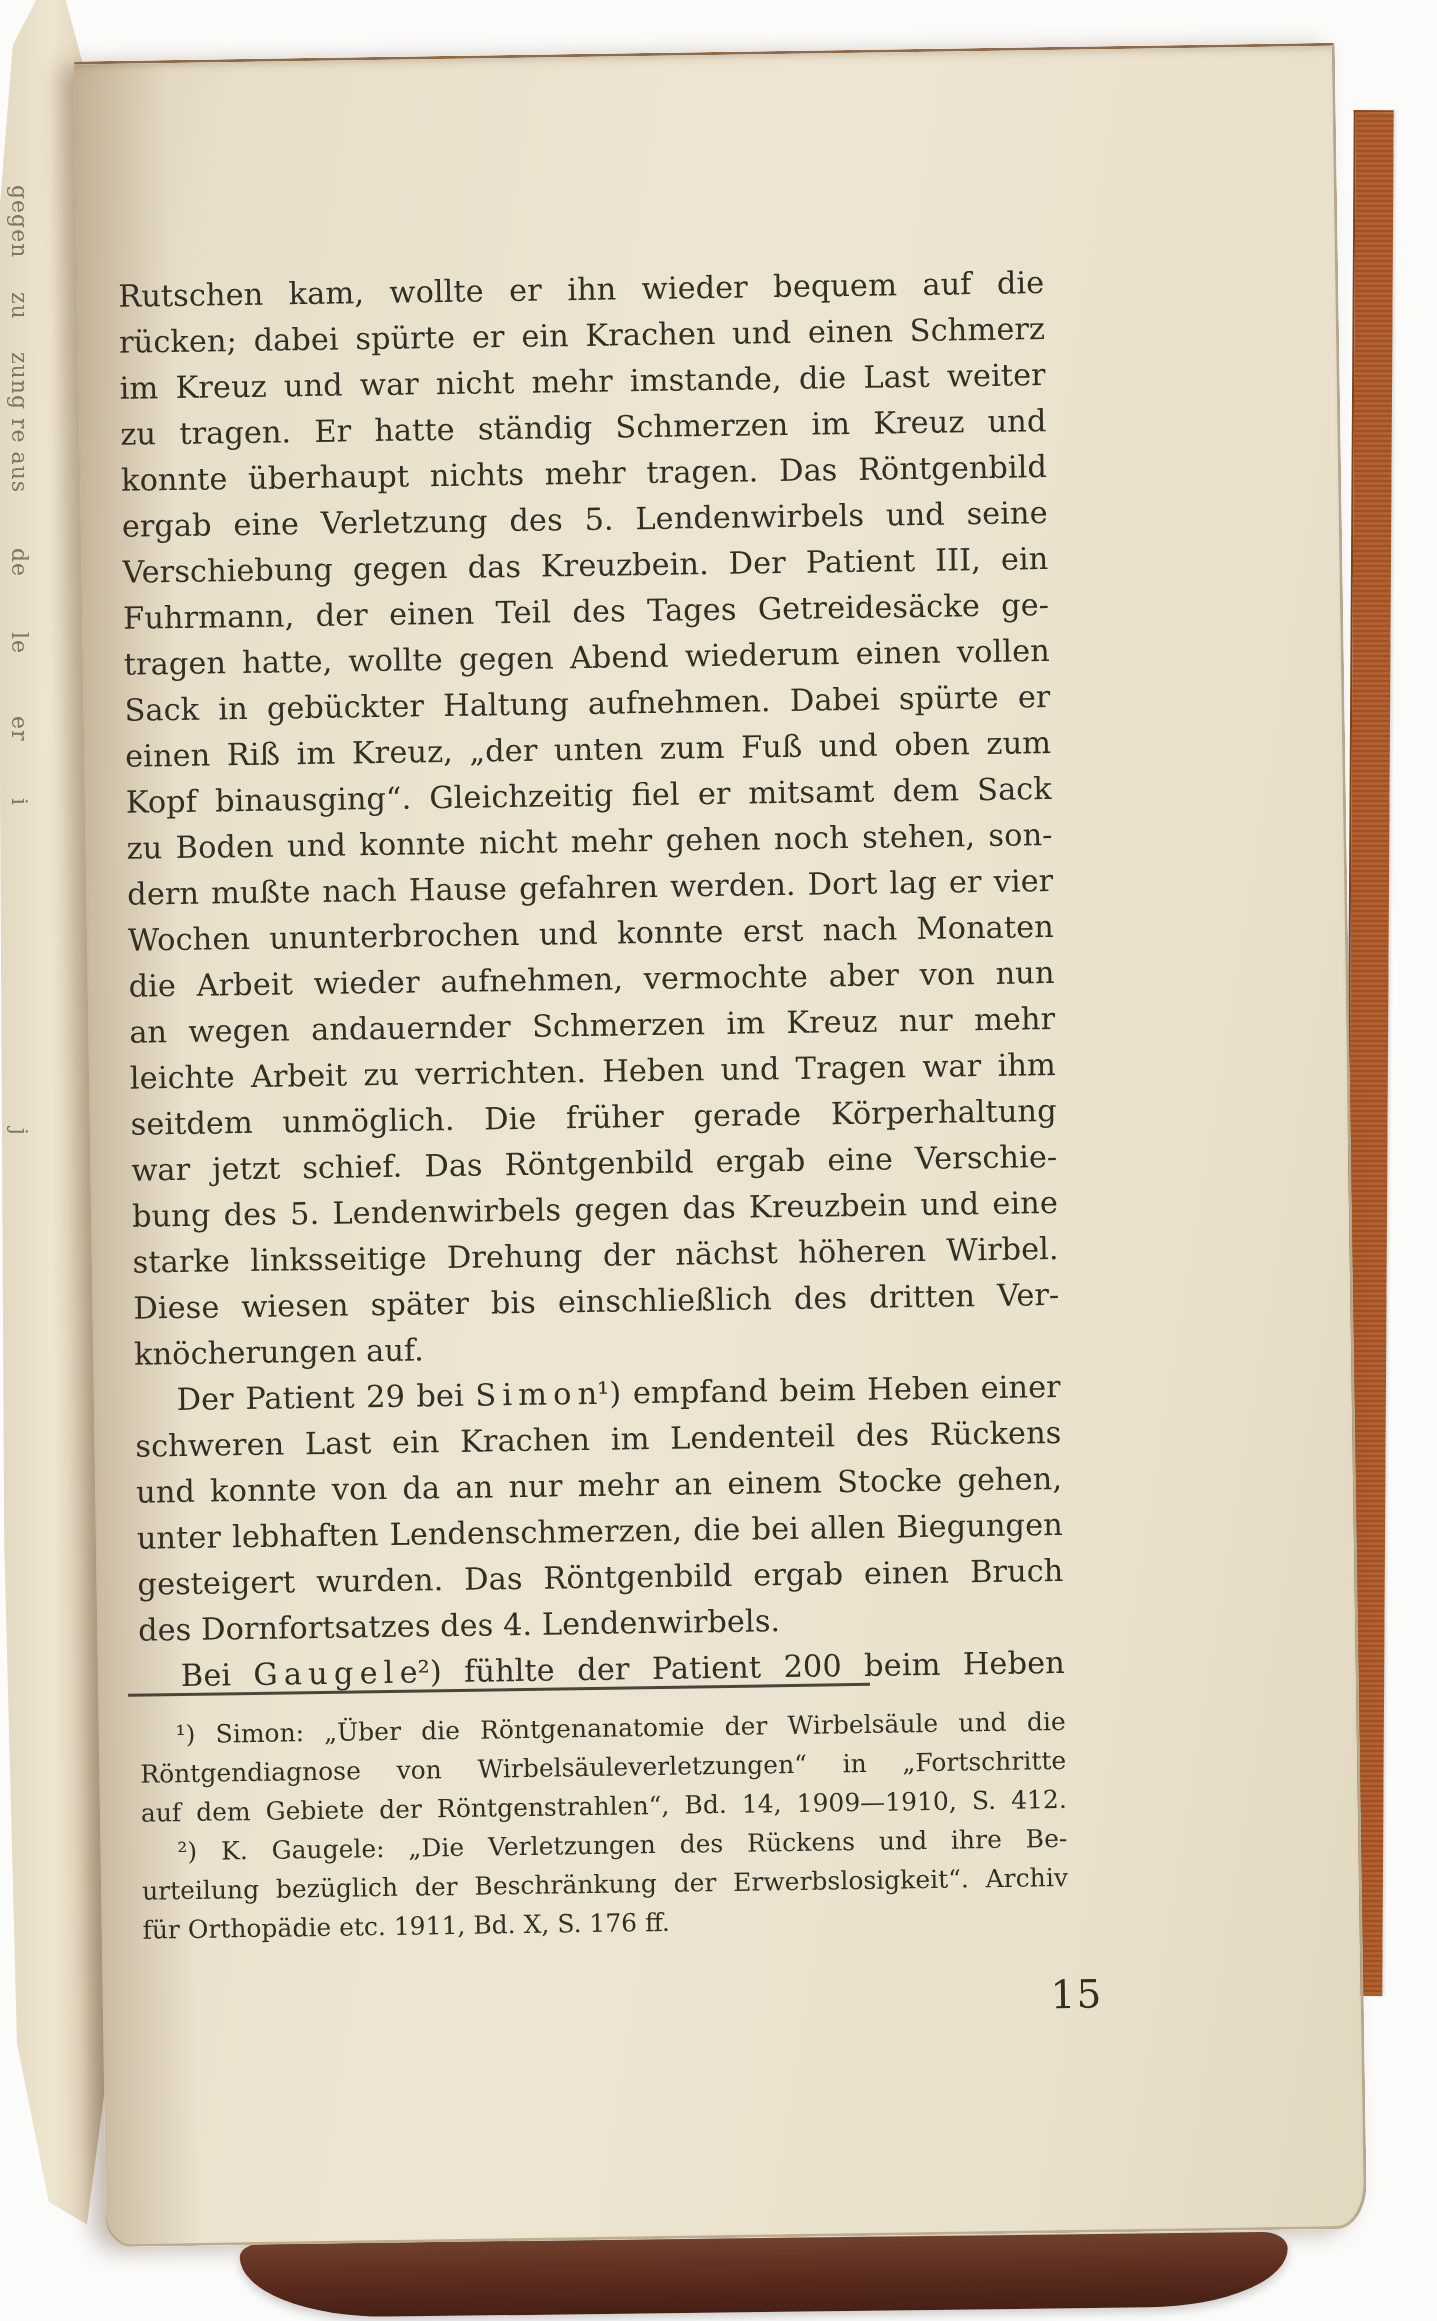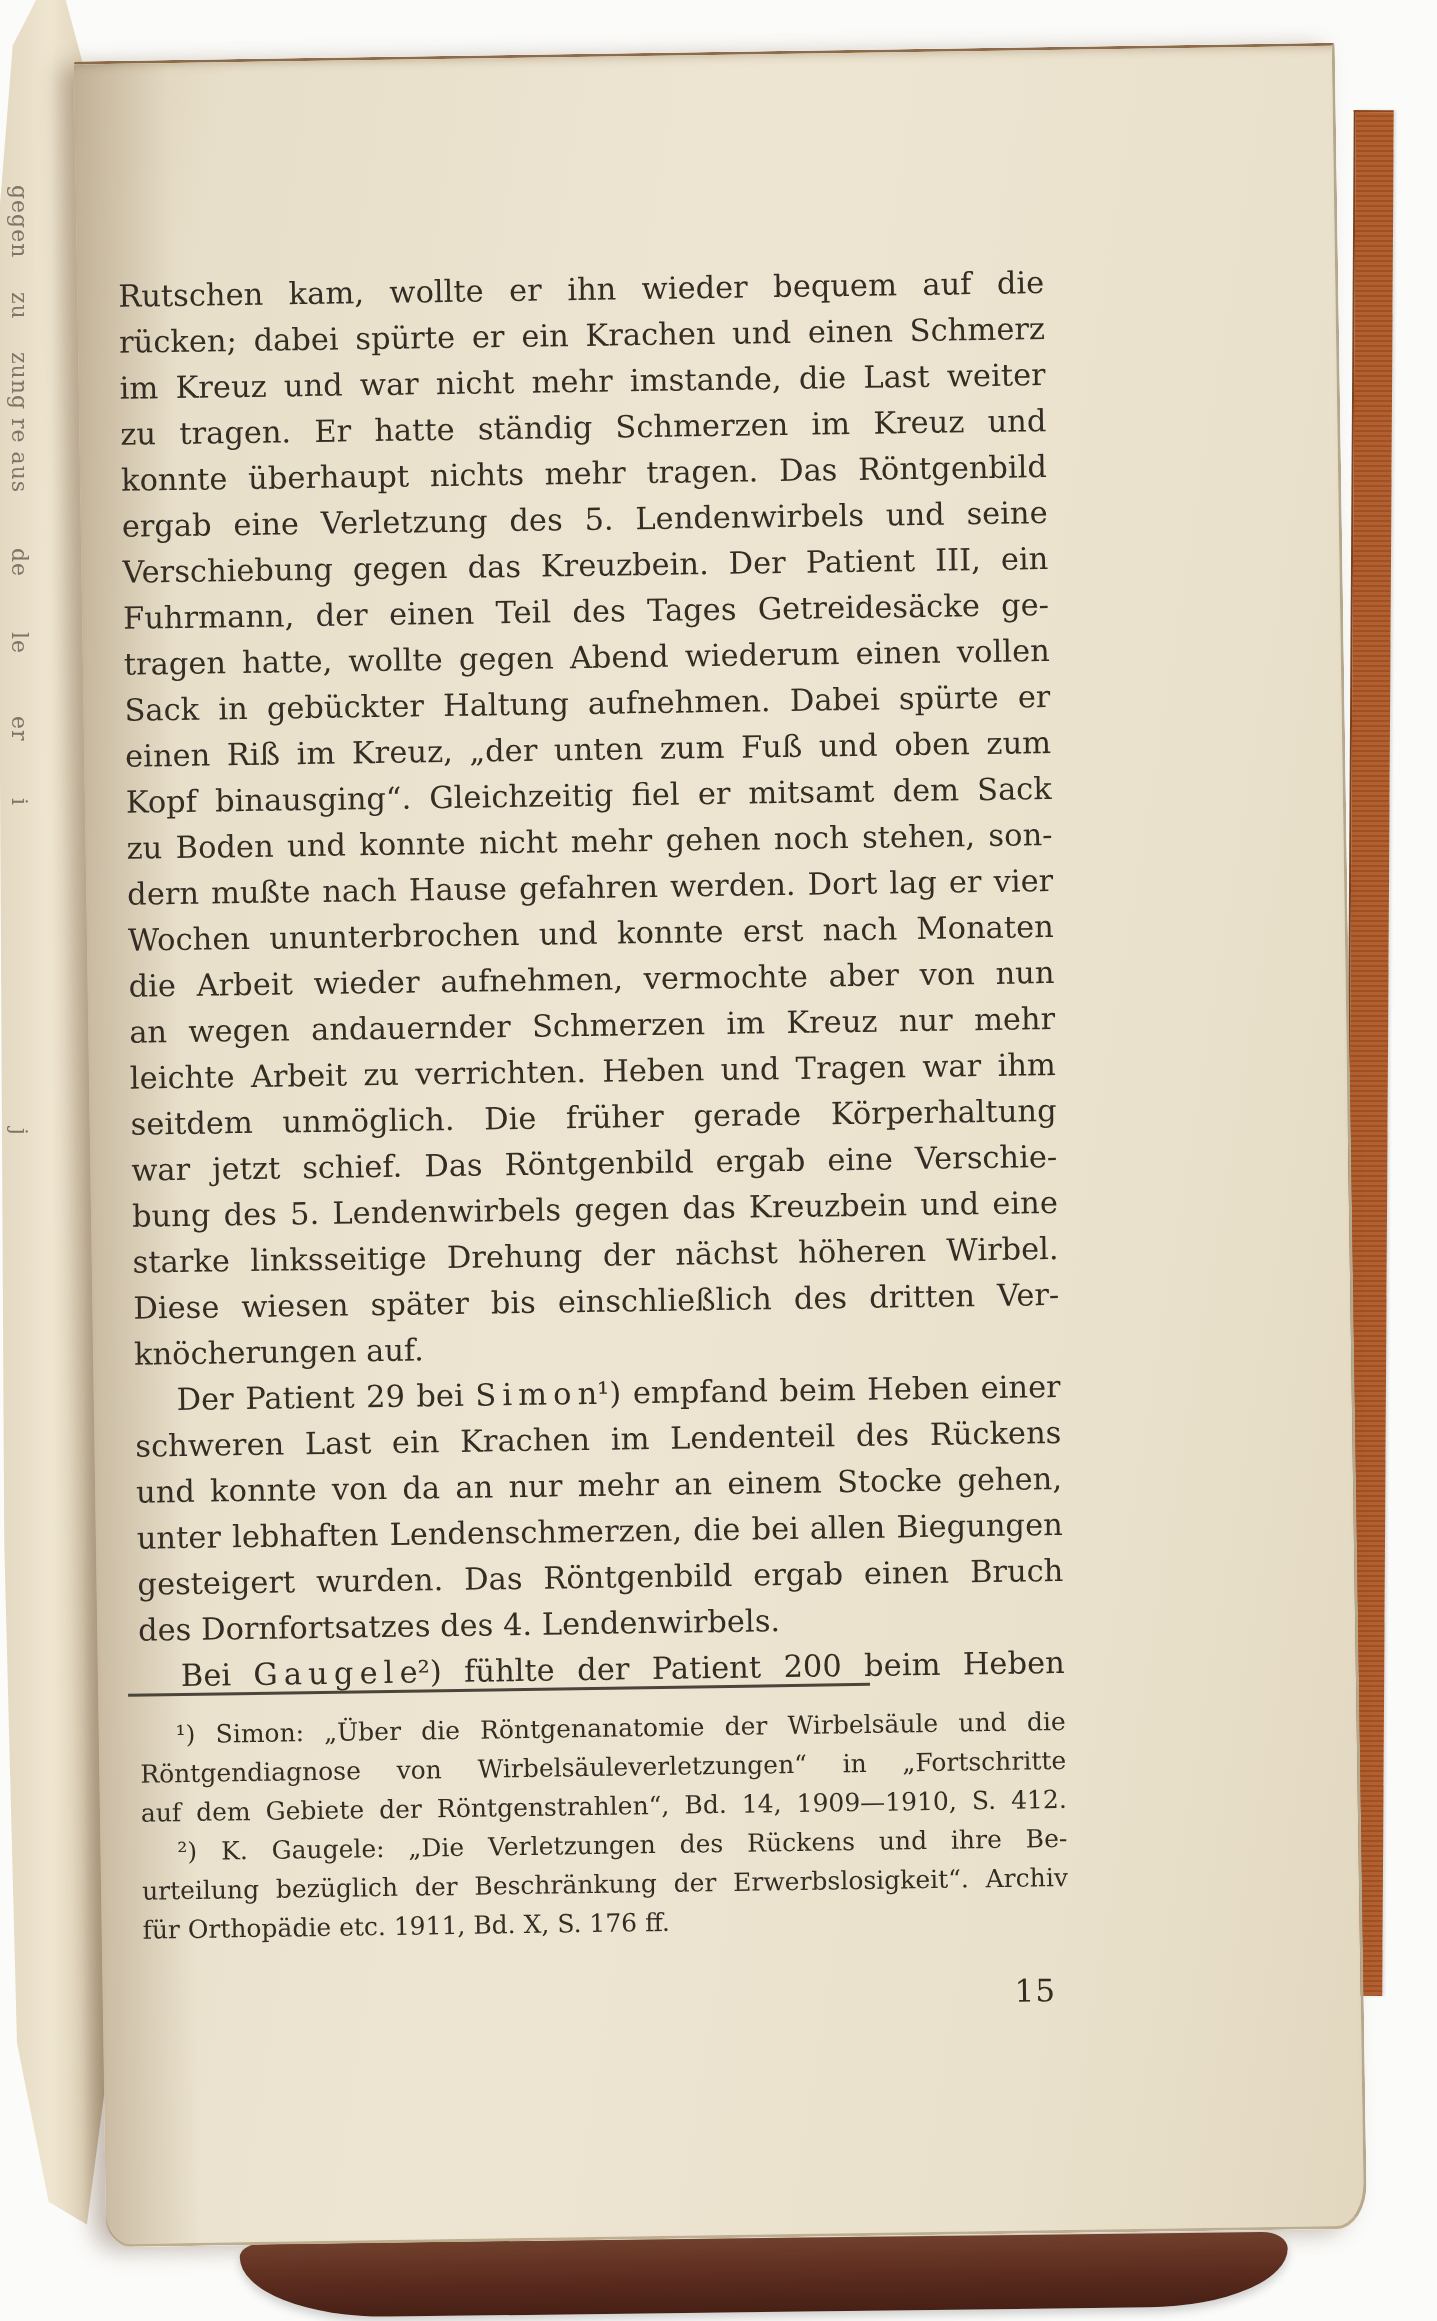--- a/index.html
+++ b/index.html
@@ -74,21 +74,21 @@
     border-top:3px solid #4a443a;
   }
   .fnblock{position:absolute;left:41px;top:1652px;width:926px;}
   .fline{
     height:39px;line-height:39px;font-size:25px;
     text-align:justify;text-align-last:justify;overflow:hidden;
   }
   .fline.indent{padding-left:36px;}
   .fline.end{text-align-last:left;}
   
-  .pagenum{position:absolute;left:912px;top:1922px;font-size:31px;letter-spacing:1px;}
+  .pagenum{position:absolute;left:948px;top:1922px;font-size:39px;letter-spacing:1px;}
 </style>
 </head>
 <body>
 
 <div class="curl">
 
 <span class="frag">gegen</span>
     <span class="frag">zu</span>
     <span class="frag">zung</span>
     <span class="frag">re aus</span>

